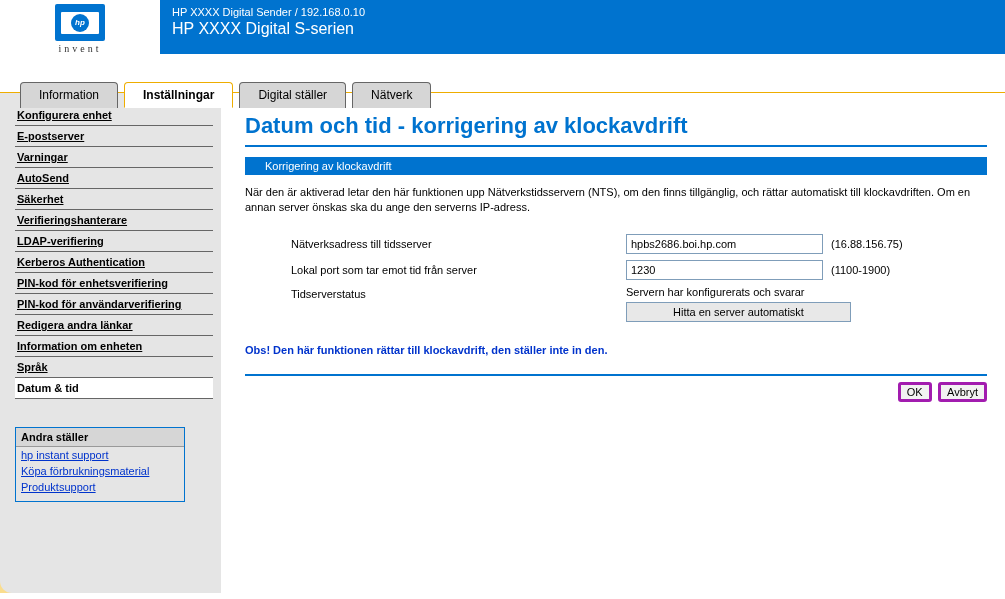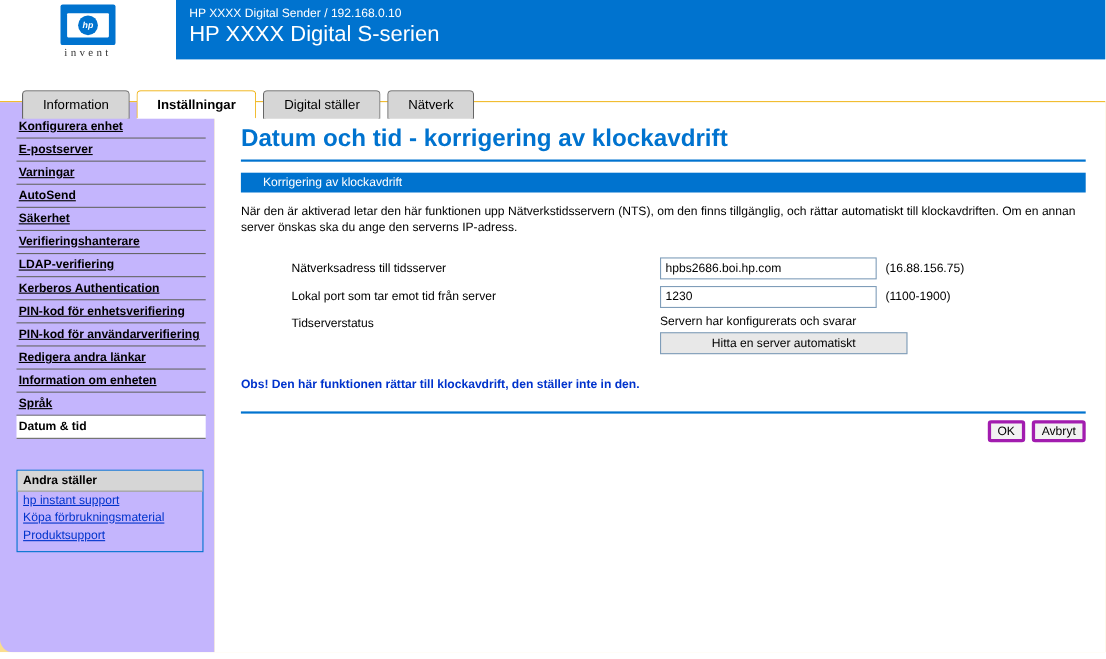--- a/index.html
+++ b/index.html
@@ -6,26 +6,26 @@
     body { font-family: Arial, Helvetica, sans-serif; font-size: 12px; background: #fff; }
     .page { width: 1005px; background: #fff; }
     .header { display: flex; align-items: stretch; height: 54px; }
     .logo-cell { width: 160px; display: flex; flex-direction: column; align-items: center; justify-content: center; padding-top: 4px; }
     .hp-logo { width: 50px; height: 40px; background: #0073cf; border-radius: 2px; display: flex; align-items: center; justify-content: center; }
     .hp-logo-inner { width: 38px; height: 22px; background: #fff; border-radius: 1px; position: relative; }
     .hp-circle { position: absolute; width: 18px; height: 18px; border-radius: 50%; background: #0073cf; left: 10px; top: 2px; display:flex; align-items:center; justify-content:center; color:#fff; font-size:8px; font-weight:bold; font-style: italic; }
     .invent-text { font-size: 10px; color: #333; letter-spacing: 3px; margin-top: 2px; font-family: Georgia, serif; }
     .header-banner { flex: 1; background: #0073cf; color: #fff; padding: 6px 12px; }
     .header-small { font-size: 11px; }
-    .header-large { font-size: 20px; margin-top: 2px; }
+    .header-large { font-size: 16px; margin-top: 2px; }
     .tabs { display: flex; margin-top: 12px; padding-left: 20px; border-bottom: 1px solid #eead00; }
     .tab { padding: 5px 18px; border: 1px solid #666; border-bottom: none; background: #d6d6d6; margin-right: 6px; border-radius: 4px 4px 0 0; font-size: 12px; cursor: pointer; position: relative; top: 16px; }
     .tab.active { background: #fff; font-weight: bold; border-color: #eead00; border-bottom: 1px solid #fff; }
     .content-area { display: flex; background: #fadd8e; border-top: none; }
-    .sidebar { width: 195px; flex-shrink: 0; padding: 8px 8px 8px 15px; background: #c4b5fd; border-radius: 0 0 0 12px; }
+    .sidebar { width: 221px; flex-shrink: 0; padding: 8px 8px 8px 15px; background: #e5e5e5; border-radius: 0 0 0 12px; }
     .sidebar-list { margin-top: 4px; }
     .sidebar-item { display: block; padding: 4px 2px; border-bottom: 1px solid #666; color: #000; font-size: 11px; font-weight: bold; cursor: pointer; text-decoration: underline; }
     .sidebar-item.selected { background: #fff; text-decoration: none; }
     .other-links-box { margin-top: 28px; border: 1px solid #0073cf; padding-bottom: 6px; width: 170px; }
     .other-links-title { background: #d6d6d6; padding: 3px 5px; font-weight: bold; font-size: 11px; border-bottom: 1px solid #999; }
     .other-link { display: block; padding: 2px 5px; color: #0033cc; font-size: 11px; text-decoration: underline; cursor: pointer; }
     .main { flex: 1; background: #fff; padding: 20px 18px 20px 24px; min-height: 500px; }
     .page-title { color: #0073cf; font-size: 22px; font-weight: bold; padding-bottom: 6px; border-bottom: 2px solid #0073cf; margin-bottom: 10px; }
     .section-header { background: #0073cf; color: #fff; padding: 3px 20px; font-size: 11px; margin-bottom: 10px; }
     .body-text { font-size: 11px; line-height: 1.4; margin-bottom: 18px; }

